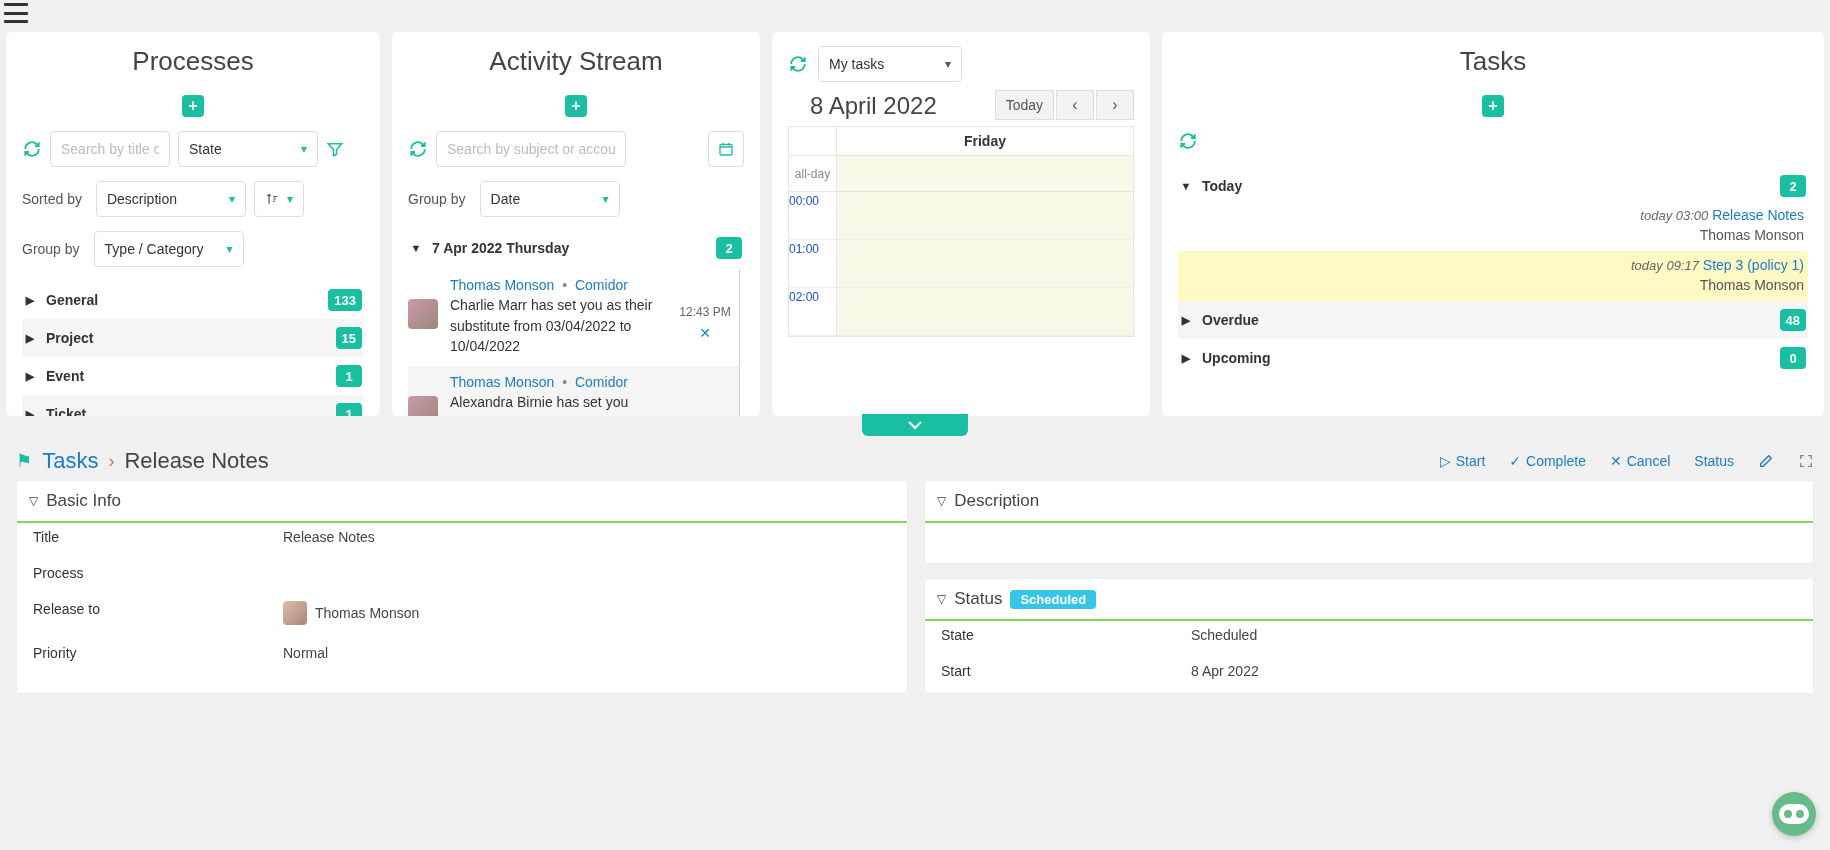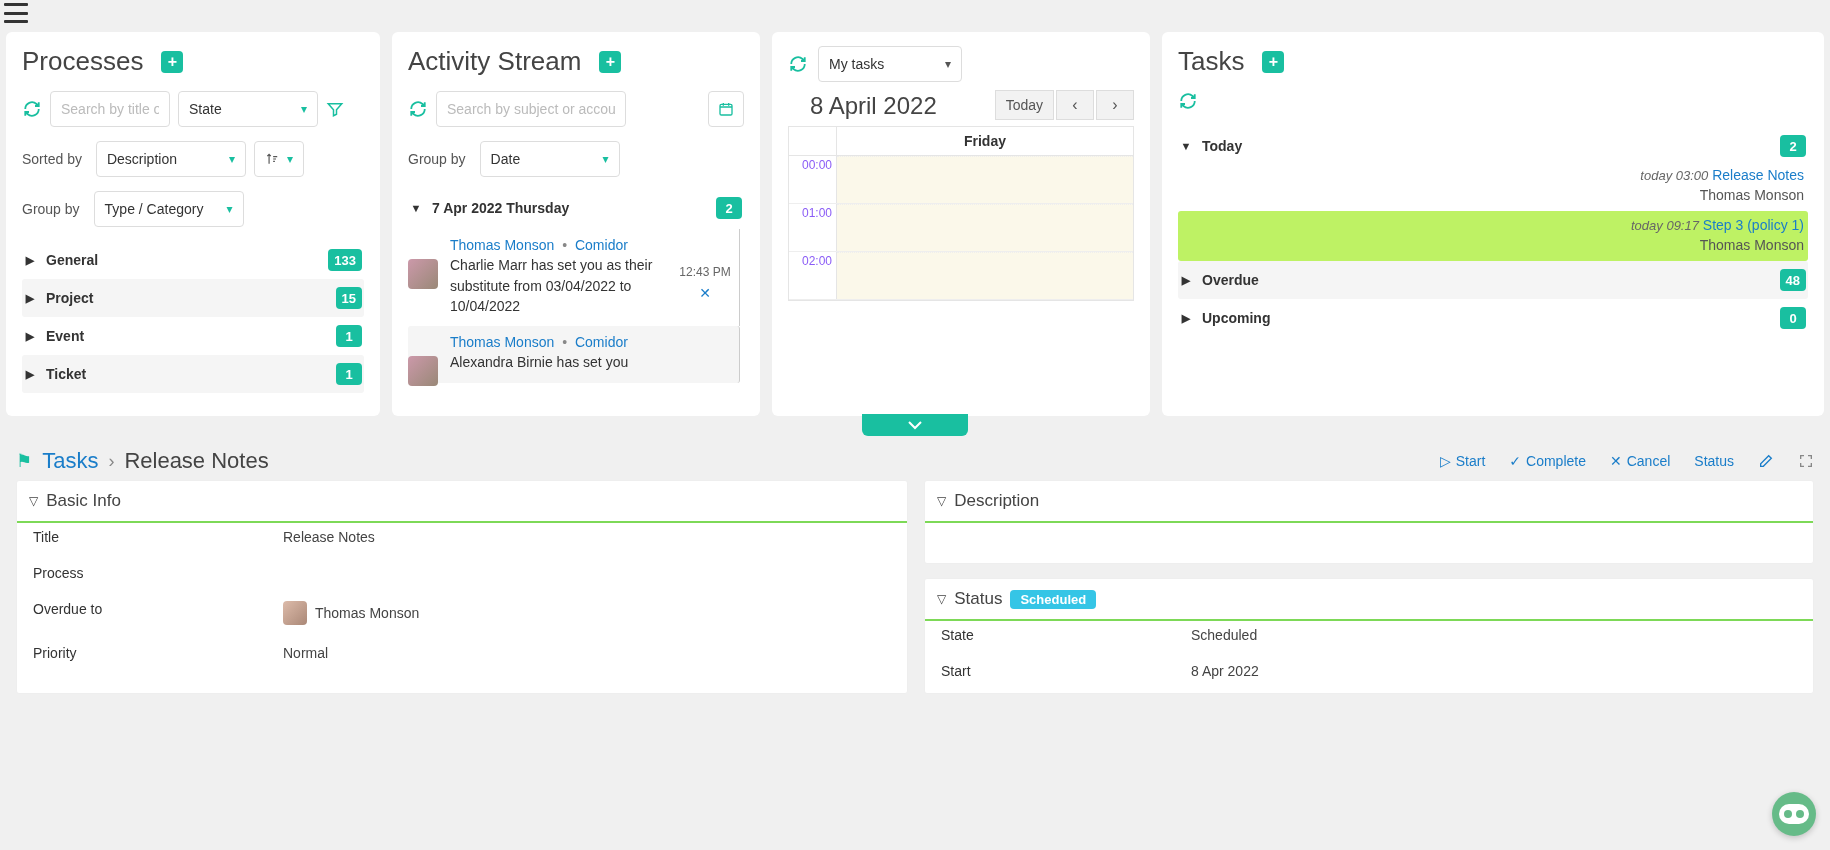--- a/index.html
+++ b/index.html
@@ -14,21 +14,21 @@
   .hamburger { width:24px; height:20px; display:flex; flex-direction:column; justify-content:space-between; cursor:pointer;}
   .hamburger span { height:3px; background:#333; border-radius:1px;}
   
   .dashboard { display:flex; gap:12px; padding:6px 6px 0 6px; height:390px; overflow:hidden;}
   .card { background:#fff; border-radius:6px; padding:14px 16px 10px 16px; overflow:hidden; position:relative;}
   .card.proc { width:374px; flex:0 0 374px; }
   .card.act  { width:368px; flex:0 0 368px; }
   .card.cal  { width:378px; flex:0 0 378px; }
   .card.tasks{ flex:1; }
   
-  .card-title { font-size:26px; font-weight:400; color:#444; margin:0 0 14px 0; display:flex; align-items:center; gap:18px;}
+  .card-title { font-size:26px; font-weight:400; color:#444; margin:0 0 14px 0; display:flex; align-items:center; gap:18px;flex-direction:column;}
   .card-title.cal-t { margin-bottom:10px; }
   .plus-btn { width:22px; height:22px; background:#19bfa0; border-radius:4px; display:inline-flex; align-items:center; justify-content:center; color:#fff; font-weight:bold; font-size:16px; cursor:pointer;}
   
   .row { display:flex; align-items:center; gap:8px; margin-bottom:14px; flex-wrap:wrap;}
   .icon-teal { color:#19bfa0; }
   .refresh { width:20px; height:20px; cursor:pointer; display:inline-flex; align-items:center; justify-content:center;}
   
   input[type=text], .select {
     border:1px solid #ddd; border-radius:4px; height:36px; padding:0 10px; font-size:14px; background:#fff; color:#333;
   }
@@ -64,26 +64,26 @@
   .cal-btn.today { padding:0 10px; font-size:14px;}
   .cal-btn.arrow { width:38px; font-size:16px;}
   .cal-grid { border:1px solid #e5e5e5; }
   .cal-head { display:flex; border-bottom:1px solid #e5e5e5;}
   .cal-head .tcol { width:48px; border-right:1px solid #e5e5e5;}
   .cal-head .dcol { flex:1; text-align:center; font-weight:600; padding:6px 0; color:#333;}
   .cal-allday { display:flex; border-bottom:1px solid #e5e5e5; height:36px;}
   .cal-allday .tcol { width:48px; border-right:1px solid #e5e5e5; font-size:12px; color:#888; display:flex; align-items:center; justify-content:center;}
   .cal-allday .dcol { flex:1; background:#fbf8ea;}
   .cal-slot { display:flex; height:48px; border-bottom:1px solid #eee;}
-  .cal-slot .tcol { width:48px; border-right:1px solid #e5e5e5; font-size:12px; color:#8b5cf6; text-align:right; padding:2px 4px 0 0;}
+  .cal-slot .tcol { width:48px; border-right:1px solid #e5e5e5; font-size:12px; color:#1d4ed8; padding:2px 4px 0 0;}
   .cal-slot .dcol { flex:1; background:#fbf8ea; border-top:1px dotted #eee;}
   
   
   .task-item { padding:6px 4px 8px 4px;text-align:right; }
-  .task-item.bg { background:#bef264; border-radius:3px;}
+  .task-item.bg { background:#fef9c3; border-radius:3px;}
   .task-time { font-style:italic; color:#666; font-size:13px; display:inline-block; width:86px;}
   .task-link { color:#1a7dc9; cursor:pointer;}
   .task-sub { color:#555; margin-left:86px; margin-top:4px;}
   
   
   .expand-bar { display:flex; justify-content:center; position:relative; top:-2px;}
   .expand-btn { width:106px; height:22px; background:#19bfa0; border-radius:0 0 6px 6px; color:#fff; display:flex; align-items:center; justify-content:center; cursor:pointer;}
   
   
   .detail { padding:10px 16px 0 16px; }
@@ -278,20 +278,24 @@
       <div class="cal-btns">
         <div class="cal-btn today">Today</div>
         <div class="cal-btn arrow">‹</div>
         <div class="cal-btn arrow">›</div>
       </div>
     </div>
     <div class="cal-grid">
       <div class="cal-head">
           <div class="tcol"></div>
           <div class="dcol">Friday</div>
+        </div>
+      <div class="cal-allday">
+          <div class="tcol">all-day</div>
+          <div class="dcol"></div>
         </div>
       <div class="cal-slot">
           <div class="tcol">00:00</div>
           <div class="dcol"></div>
         </div>
       <div class="cal-slot">
           <div class="tcol">01:00</div>
           <div class="dcol"></div>
         </div>
       <div class="cal-slot">
@@ -400,21 +404,21 @@
       </div>
       <div class="field-row">
         <div class="field-label">Title</div>
         <div class="field-val">Release Notes</div>
       </div>
       <div class="field-row">
         <div class="field-label">Process</div>
         <div class="field-val"></div>
       </div>
       <div class="field-row">
-        <div class="field-label">Overdue to</div>
+        <div class="field-label">Release to</div>
         <div class="field-val">
             <span class="mini-av"></span>
             <span>Thomas Monson</span>
           </div>
       </div>
       <div class="field-row">
         <div class="field-label">Priority</div>
         <div class="field-val">Normal</div>
       </div>
     </div>

